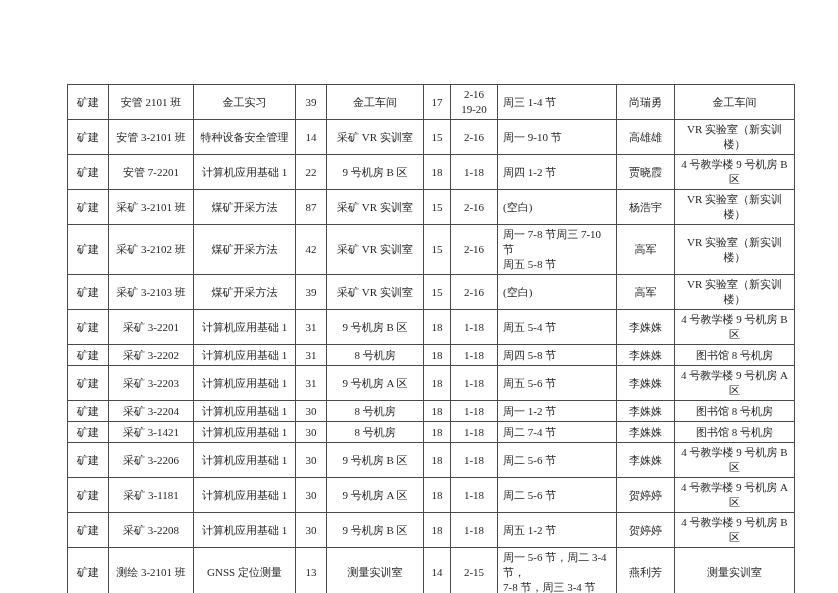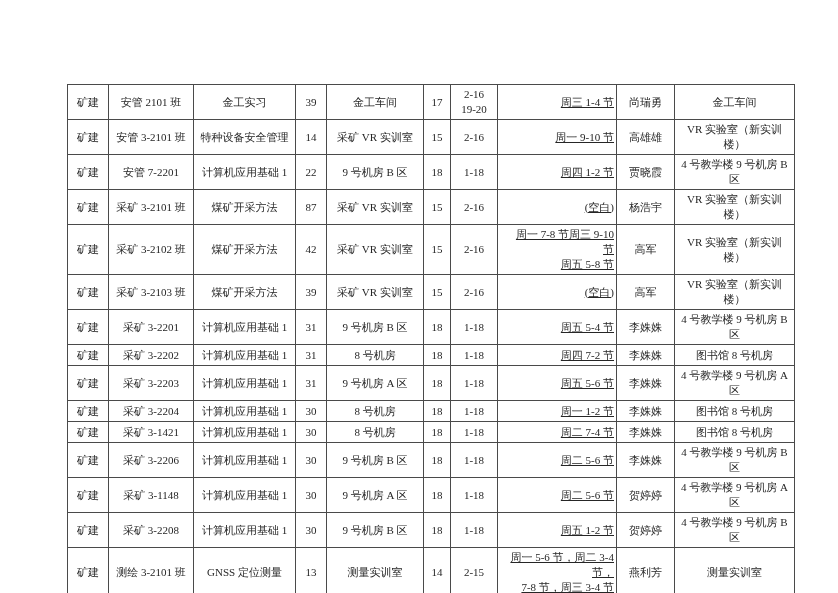--- a/index.html
+++ b/index.html
@@ -29,23 +29,22 @@
     color: #262626;
     text-align: center;
     vertical-align: middle;
     padding: 2px 2px;
     height: 16px;
     white-space: pre-line;
     word-break: break-all;
     overflow: hidden;
   }
   table.schedule td.col-periods {
-    text-align: right;
+    text-align: left;
     padding-left: 5px;
-    text-decoration: underline;
   }
   
   col.c0 { width: 41px; }
   col.c1 { width: 85px; }
   col.c2 { width: 102px; }
   col.c3 { width: 31px; }
   col.c4 { width: 97px; }
   col.c5 { width: 27px; }
   col.c6 { width: 47px; }
   col.c7 { width: 119px; }
@@ -120,21 +119,21 @@
           <td>VR 实验室（新实训楼）</td>
         </tr>
         <tr>
           <td>矿建</td>
           <td>采矿 3-2102 班</td>
           <td>煤矿开采方法</td>
           <td>42</td>
           <td>采矿 VR 实训室</td>
           <td>15</td>
           <td>2-16</td>
-          <td class="col-periods">周一 7-8 节周三 9-10 节
+          <td class="col-periods">周一 7-8 节周三 7-10 节
 周五 5-8 节</td>
           <td>高军</td>
           <td>VR 实验室（新实训楼）</td>
         </tr>
         <tr>
           <td>矿建</td>
           <td>采矿 3-2103 班</td>
           <td>煤矿开采方法</td>
           <td>39</td>
           <td>采矿 VR 实训室</td>
@@ -157,21 +156,21 @@
           <td>4 号教学楼 9 号机房 B 区</td>
         </tr>
         <tr>
           <td>矿建</td>
           <td>采矿 3-2202</td>
           <td>计算机应用基础 1</td>
           <td>31</td>
           <td>8 号机房</td>
           <td>18</td>
           <td>1-18</td>
-          <td class="col-periods">周四 7-2 节</td>
+          <td class="col-periods">周四 5-8 节</td>
           <td>李姝姝</td>
           <td>图书馆 8 号机房</td>
         </tr>
         <tr>
           <td>矿建</td>
           <td>采矿 3-2203</td>
           <td>计算机应用基础 1</td>
           <td>31</td>
           <td>9 号机房 A 区</td>
           <td>18</td>
@@ -211,21 +210,21 @@
           <td>30</td>
           <td>9 号机房 B 区</td>
           <td>18</td>
           <td>1-18</td>
           <td class="col-periods">周二 5-6 节</td>
           <td>李姝姝</td>
           <td>4 号教学楼 9 号机房 B 区</td>
         </tr>
         <tr>
           <td>矿建</td>
-          <td>采矿 3-1148</td>
+          <td>采矿 3-1181</td>
           <td>计算机应用基础 1</td>
           <td>30</td>
           <td>9 号机房 A 区</td>
           <td>18</td>
           <td>1-18</td>
           <td class="col-periods">周二 5-6 节</td>
           <td>贺婷婷</td>
           <td>4 号教学楼 9 号机房 A 区</td>
         </tr>
         <tr>

